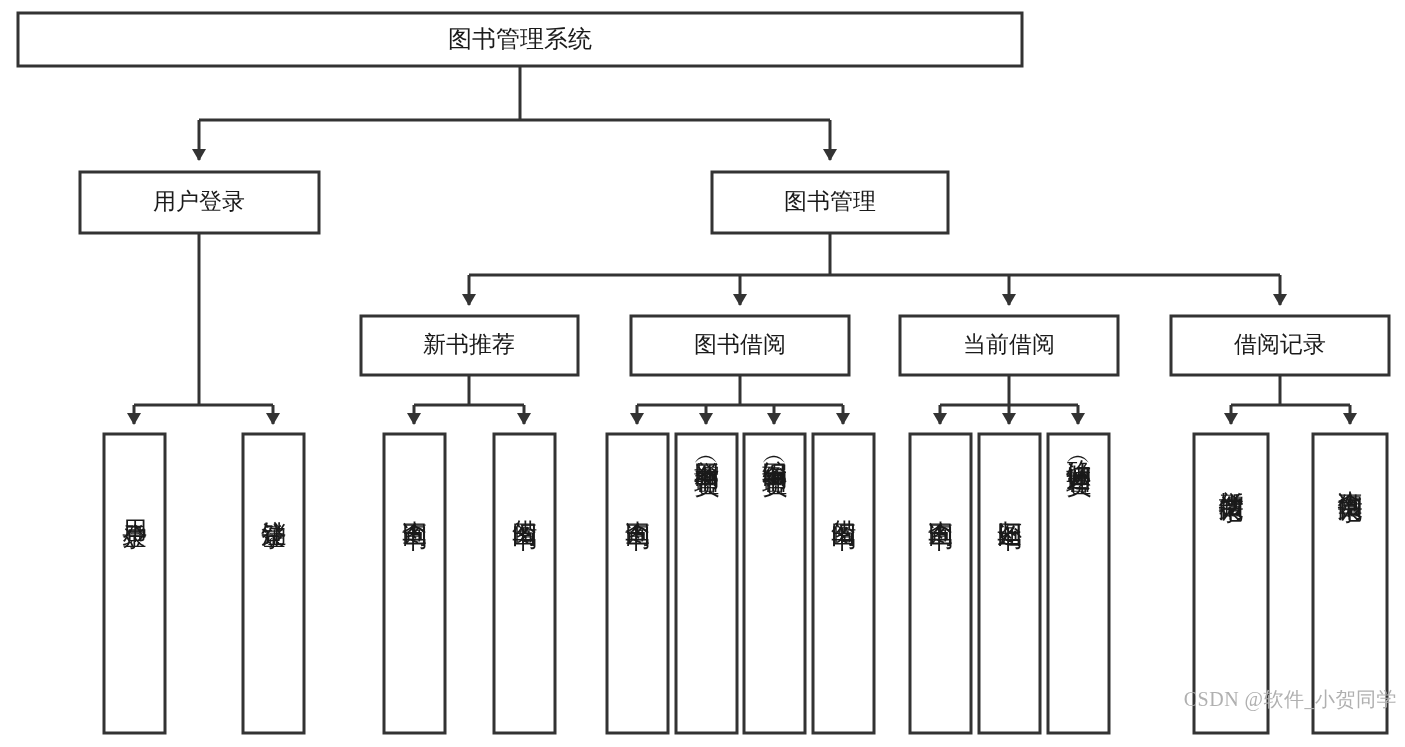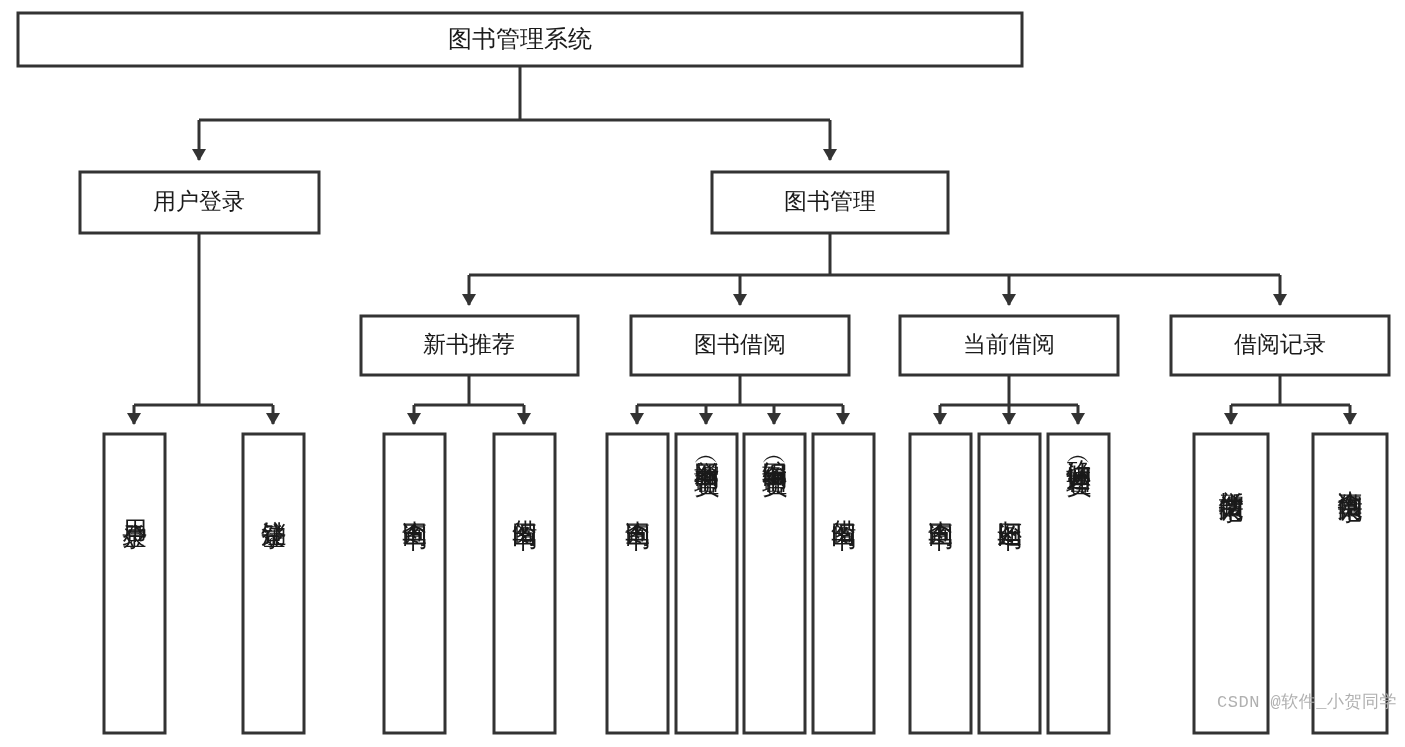--- a/index.html
+++ b/index.html
@@ -69,22 +69,22 @@
     writing-mode: vertical-rl;
     text-orientation: upright;
     letter-spacing: 2px;
     white-space: nowrap;
     text-align: left;
   }
   .watermark {
     position: absolute;
     right: 8px;
     bottom: 6px;
-    font-family: Liberation Mono, monospace;
-    font-size: 17px;
+    font-family: Liberation Serif, serif;
+    font-size: 20px;
     color: #b0b0b0;
     letter-spacing: 0.5px;
     white-space: nowrap;
   }
 </style>
 </head>
 <body>
 
 <div id="diagram-root">
 

